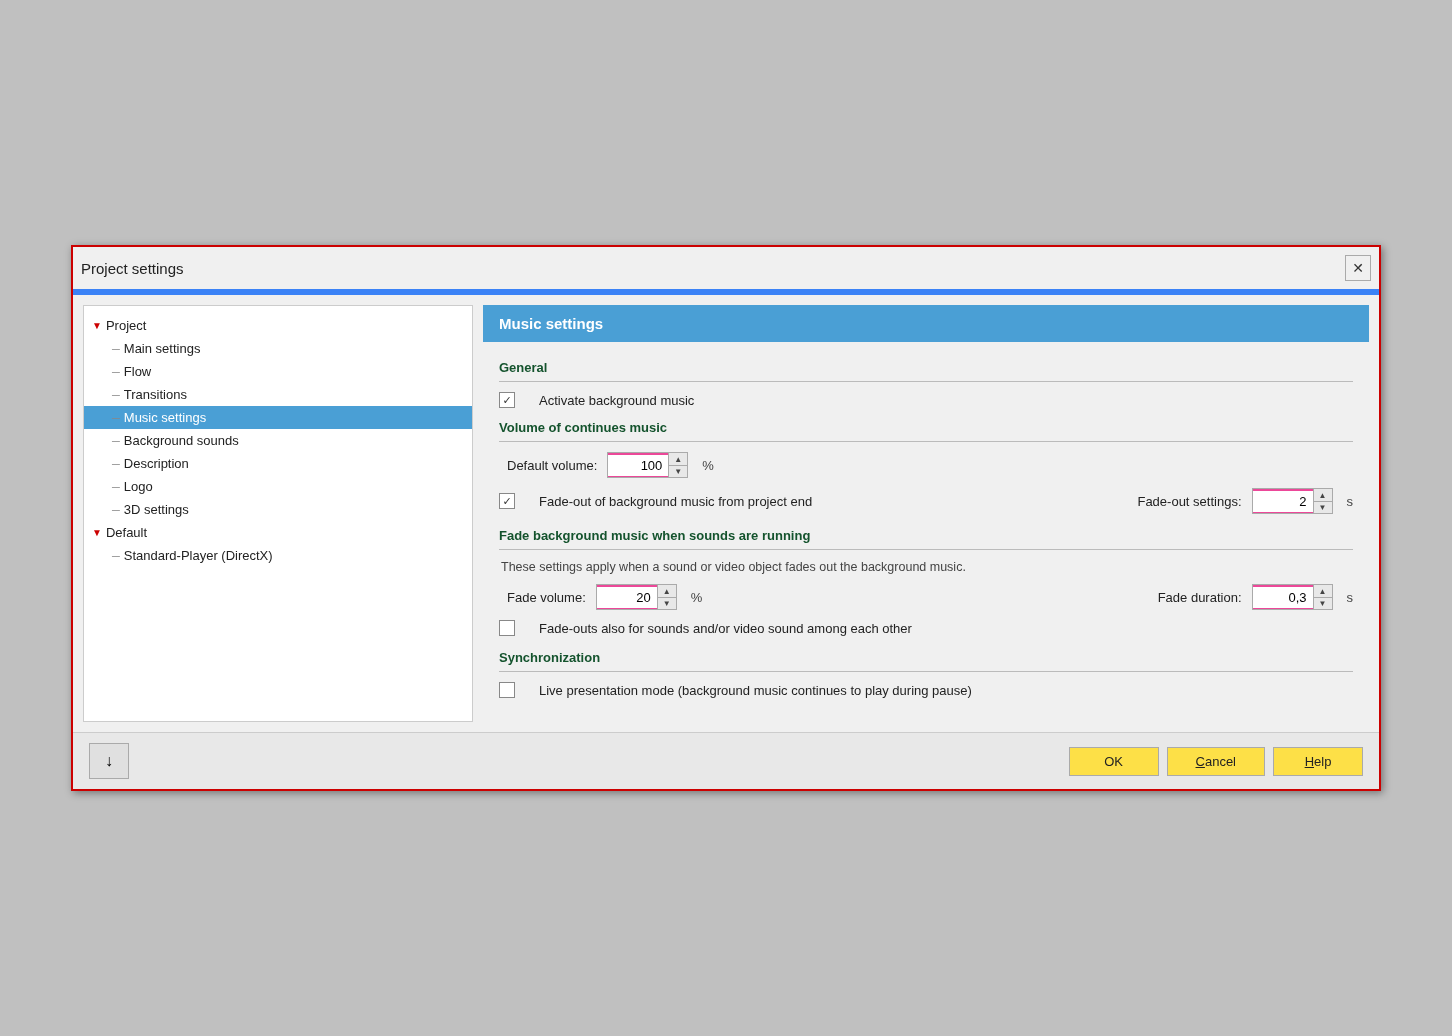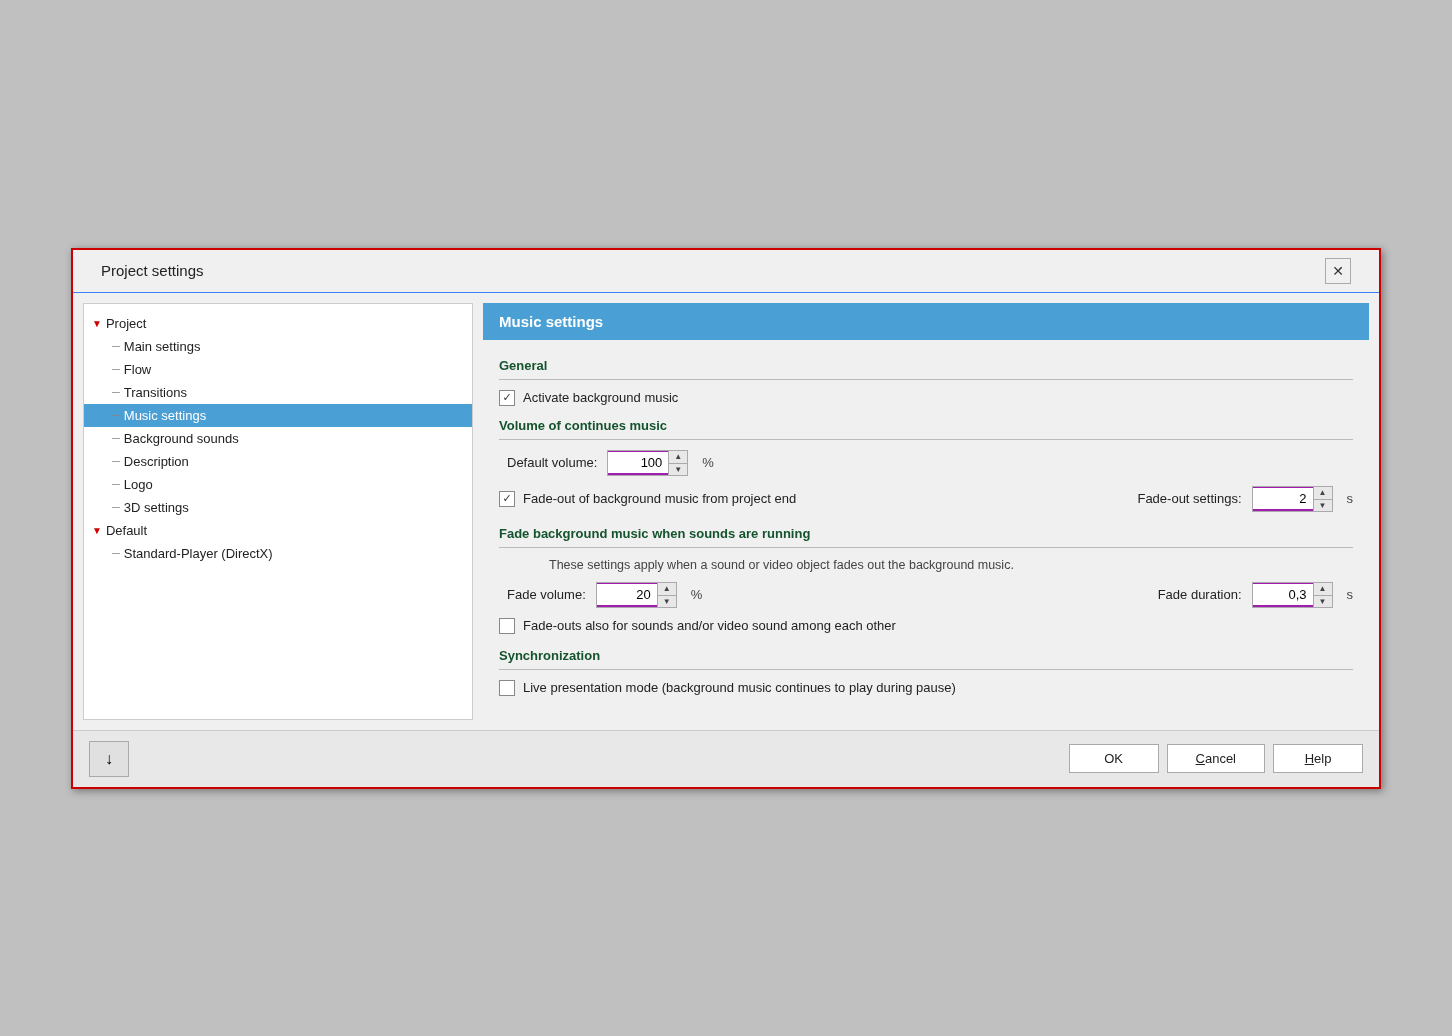--- a/index.html
+++ b/index.html
@@ -15,25 +15,25 @@
     .dialog {
       width: 1310px;
       background: #f0f0f0;
       border: 2px solid #c00;
       box-shadow: 2px 2px 8px rgba(0,0,0,0.4);
       display: flex;
       flex-direction: column;
     }
     .title-bar {
       background: #f0f0f0;
-      padding: 8px 28px;
+      padding: 8px 8px;
       display: flex;
       justify-content: space-between;
       align-items: center;
-      border-bottom: 1px solid #3b82f6;
+      border-bottom: 6px solid #3b82f6;
     }
     .title-bar-text {
       font-size: 15px;
       font-weight: normal;
       color: #222;
     }
     .close-btn {
       width: 26px;
       height: 26px;
       background: #f0f0f0;
@@ -116,21 +116,22 @@
       margin-bottom: 10px;
     }
     .row {
       display: flex;
       align-items: center;
       margin-bottom: 10px;
       gap: 10px;
     }
     .checkbox-row {
       display: flex;
-      gap: 8px;
+      align-items: center;
+      gap: 24px;
     }
     .checkbox-custom {
       width: 16px;
       height: 16px;
       border: 1px solid #888;
       background: #fff;
       display: flex;
       align-items: center;
       justify-content: center;
       flex-shrink: 0;
@@ -158,21 +159,21 @@
       min-width: 180px;
       justify-content: center;
     }
     .volume-section {
       margin-top: 12px;
     }
     .spinbox {
       display: flex;
       align-items: center;
       border: 1px solid #aaa;
-      background: #a21caf;
+      background: #ec4899;
     }
     .spinbox-input {
       width: 60px;
       border: none;
       outline: none;
       padding: 3px 6px;
       font-size: 13px;
       text-align: right;
     }
     .spinbox-arrows {
@@ -201,21 +202,20 @@
       color: #444;
     }
     .fade-bg-section {
       margin-top: 14px;
     }
     .description-text {
       color: #444;
       font-size: 12.5px;
       margin-bottom: 10px;
       padding-left: 2px;
-      margin-left: 48px;
     }
     .sync-section {
       margin-top: 14px;
     }
     
     .dialog-footer {
       background: #e8e8e8;
       border-top: 1px solid #ccc;
       padding: 10px 16px;
       display: flex;
@@ -230,21 +230,21 @@
       height: 36px;
       background: #e0e0e0;
       border: 1px solid #aaa;
       cursor: pointer;
       display: flex;
       align-items: center;
       justify-content: center;
       font-size: 16px;
     }
     .footer-btn {
-      background: #ffffff;
+      background: #fde047;
       border: 1px solid #aaa;
       padding: 6px 28px;
       cursor: pointer;
       font-size: 13px;
       color: #222;
       min-width: 90px;
     }
     .spacer { flex: 1; }
   </style>
 </head>

